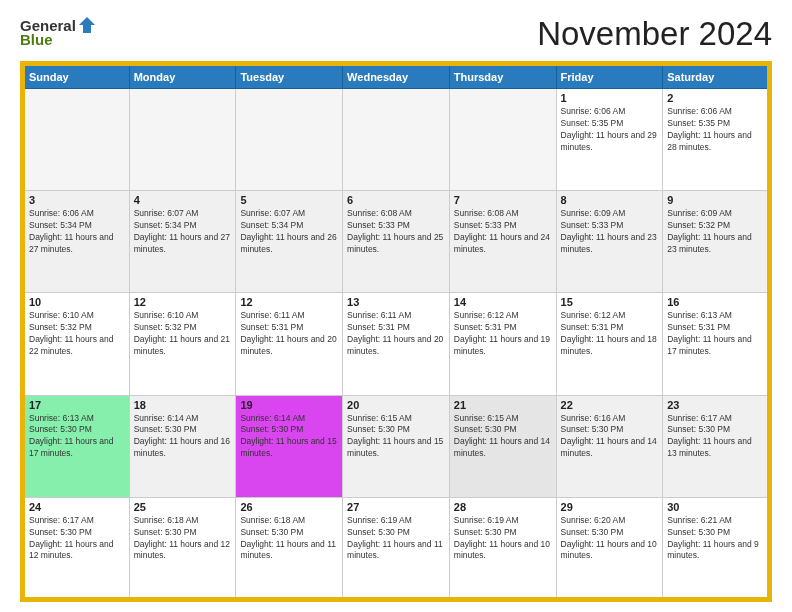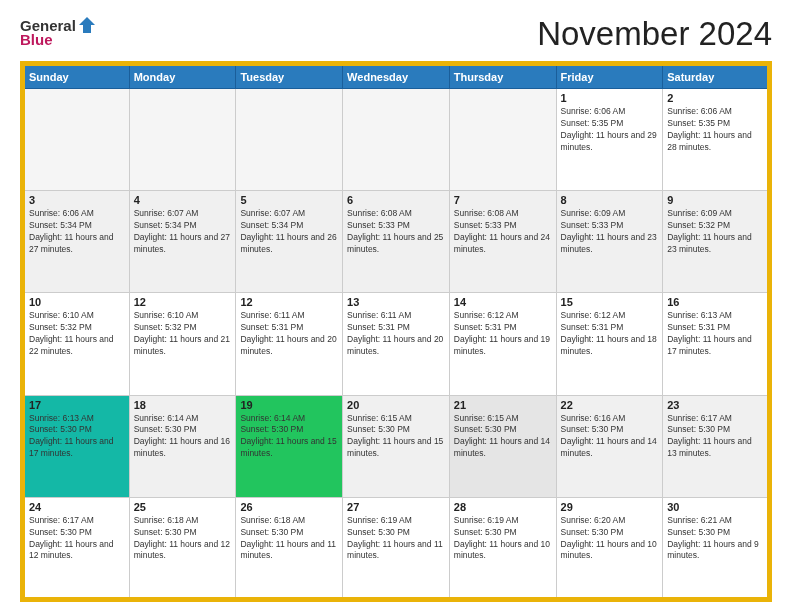--- a/index.html
+++ b/index.html
@@ -99,21 +99,21 @@
 
 <div class="page">
   <div class="header">
     <div class="logo">
       <div class="logo-text">
         <span style="color:#333;font-size:15px;font-weight:bold;">General</span>
         <svg width="20" height="20" viewBox="0 0 20 20" style="margin:0 1px;">
           <polygon points="10,2 18,10 14,10 14,18 6,18 6,10 2,10" fill="#2a7bbd"></polygon>
         </svg>
       </div>
-      <div style="color:#be185d;font-size:15px;font-weight:bold;margin-top:-4px;">Blue</div>
+      <div style="color:#4d7c0f;font-size:15px;font-weight:bold;margin-top:-4px;">Blue</div>
     </div>
     <div class="title-block">
       <div class="month-title">November 2024</div>
     </div>
   </div>
 
   <table class="calendar">
     <thead>
       <tr>
         <th>Sunday</th>
@@ -227,33 +227,33 @@
 Daylight: 11 hours and 18 minutes.</div>
           </td>
           <td>
             <span class="day-num">16</span>
             <div class="day-info" style="white-space: pre-line;">Sunrise: 6:13 AM
 Sunset: 5:31 PM
 Daylight: 11 hours and 17 minutes.</div>
           </td>
         </tr>
         <tr>
-          <td style="background: #14b8a6;">
+          <td style="background: #86efac;">
             <span class="day-num">17</span>
             <div class="day-info" style="white-space: pre-line;">Sunrise: 6:13 AM
 Sunset: 5:30 PM
 Daylight: 11 hours and 17 minutes.</div>
           </td>
           <td style="background: rgb(240, 240, 240);">
             <span class="day-num">18</span>
             <div class="day-info" style="white-space: pre-line;">Sunrise: 6:14 AM
 Sunset: 5:30 PM
 Daylight: 11 hours and 16 minutes.</div>
           </td>
-          <td style="background: #22c55e;">
+          <td style="background: #d946ef;">
             <span class="day-num">19</span>
             <div class="day-info" style="white-space: pre-line;">Sunrise: 6:14 AM
 Sunset: 5:30 PM
 Daylight: 11 hours and 15 minutes.</div>
           </td>
           <td style="background: rgb(240, 240, 240);">
             <span class="day-num">20</span>
             <div class="day-info" style="white-space: pre-line;">Sunrise: 6:15 AM
 Sunset: 5:30 PM
 Daylight: 11 hours and 15 minutes.</div>

